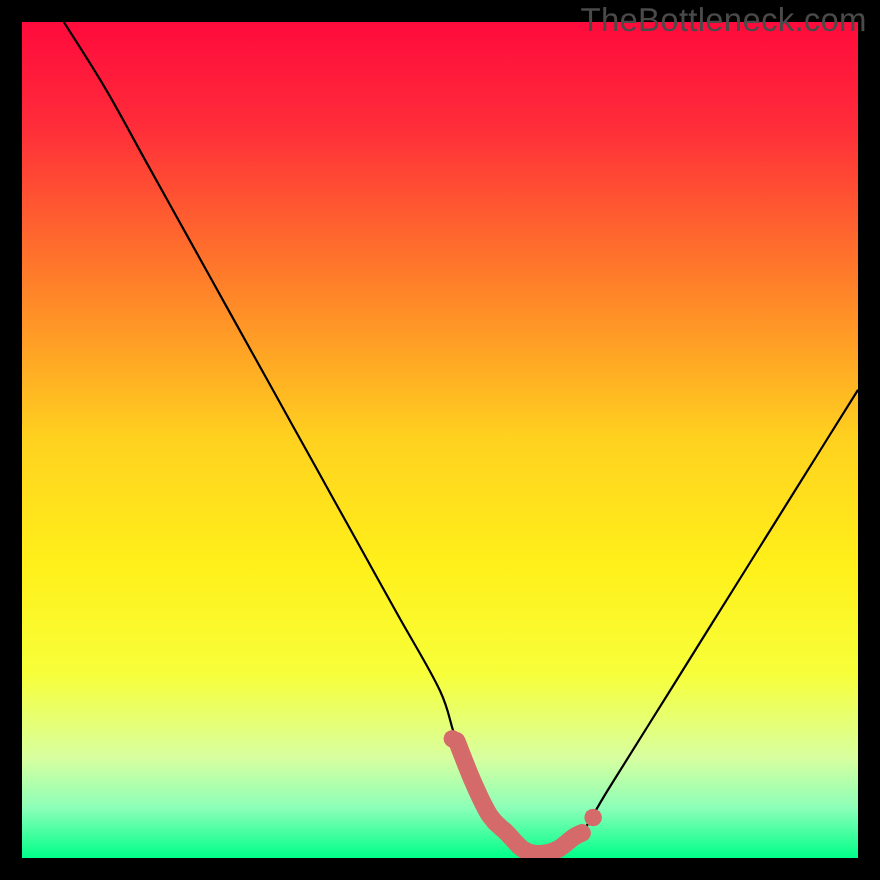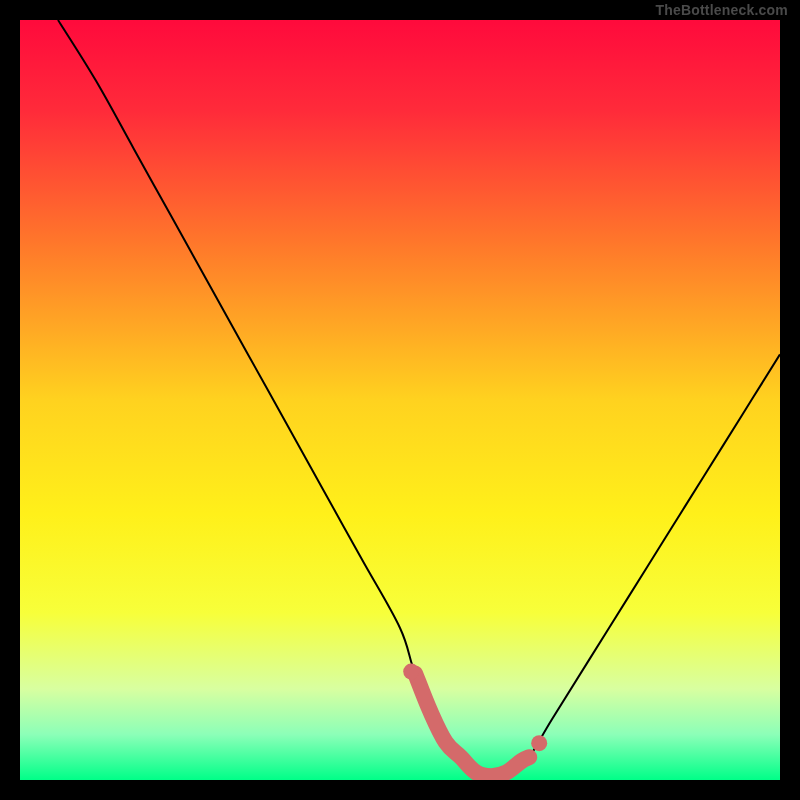--- a/index.html
+++ b/index.html
@@ -22,22 +22,22 @@
     top: 20px;
     width: 760px;
     height: 760px;
     overflow: hidden;
   }
   .watermark {
     position: absolute;
     top: 2px;
     right: 12px;
     font-family: Arial, Helvetica, sans-serif;
-    font-size: 14px;
-    font-weight: 700;
+    font-size: 30px;
+    font-weight: 400;
     color: #4a4a4a;
     letter-spacing: 0.2px;
     user-select: none;
   }
   svg {
     display: block;
   }
 </style>
 </head>
 <body>

